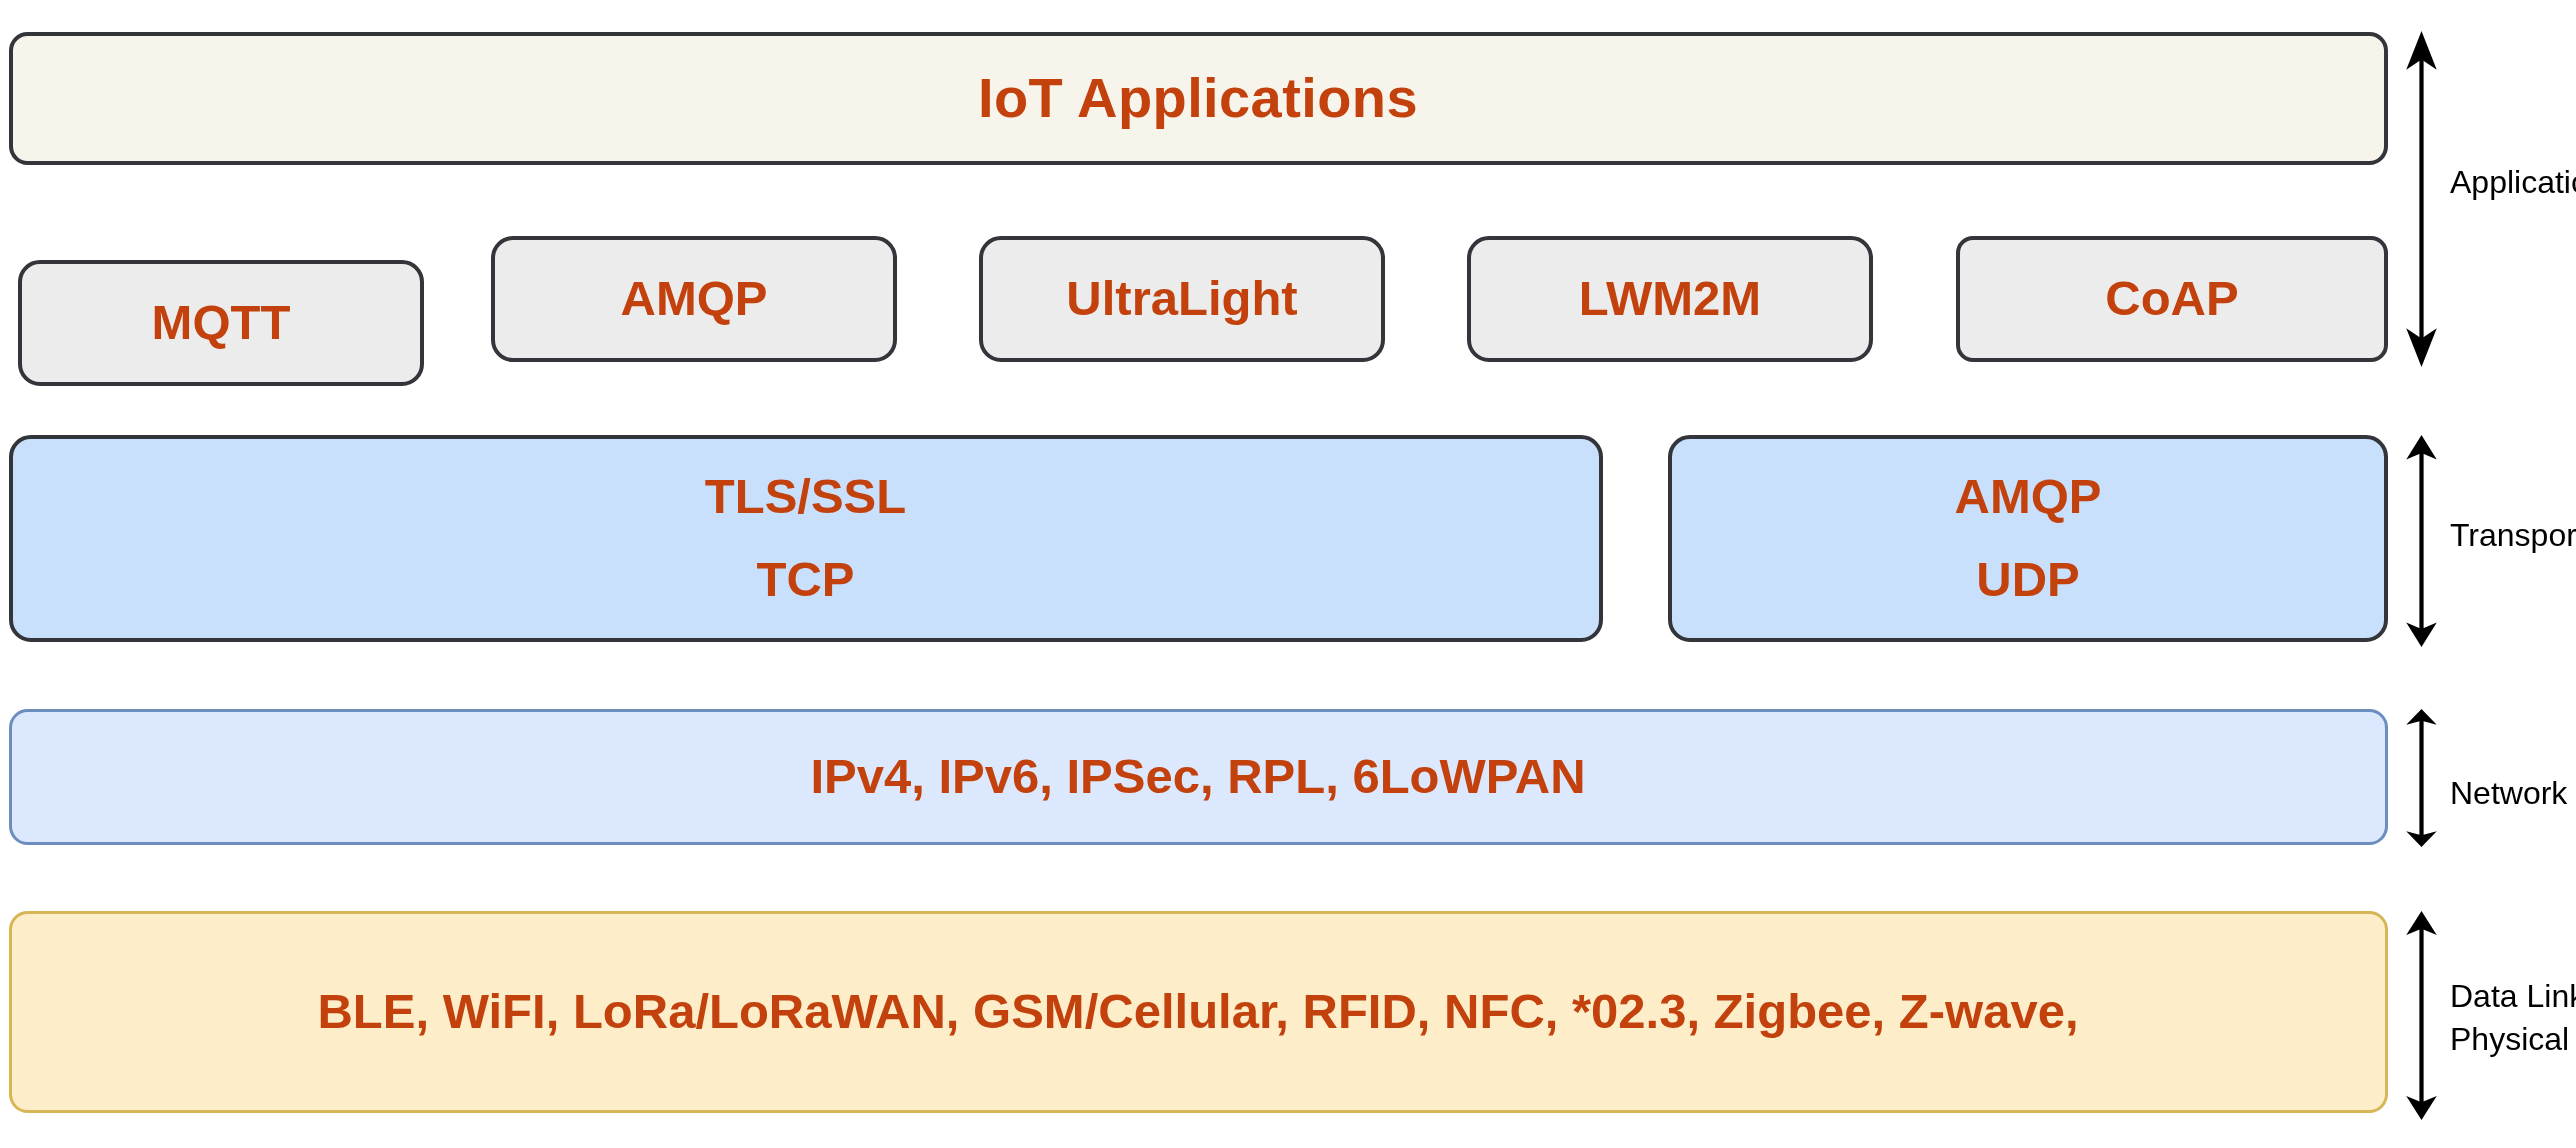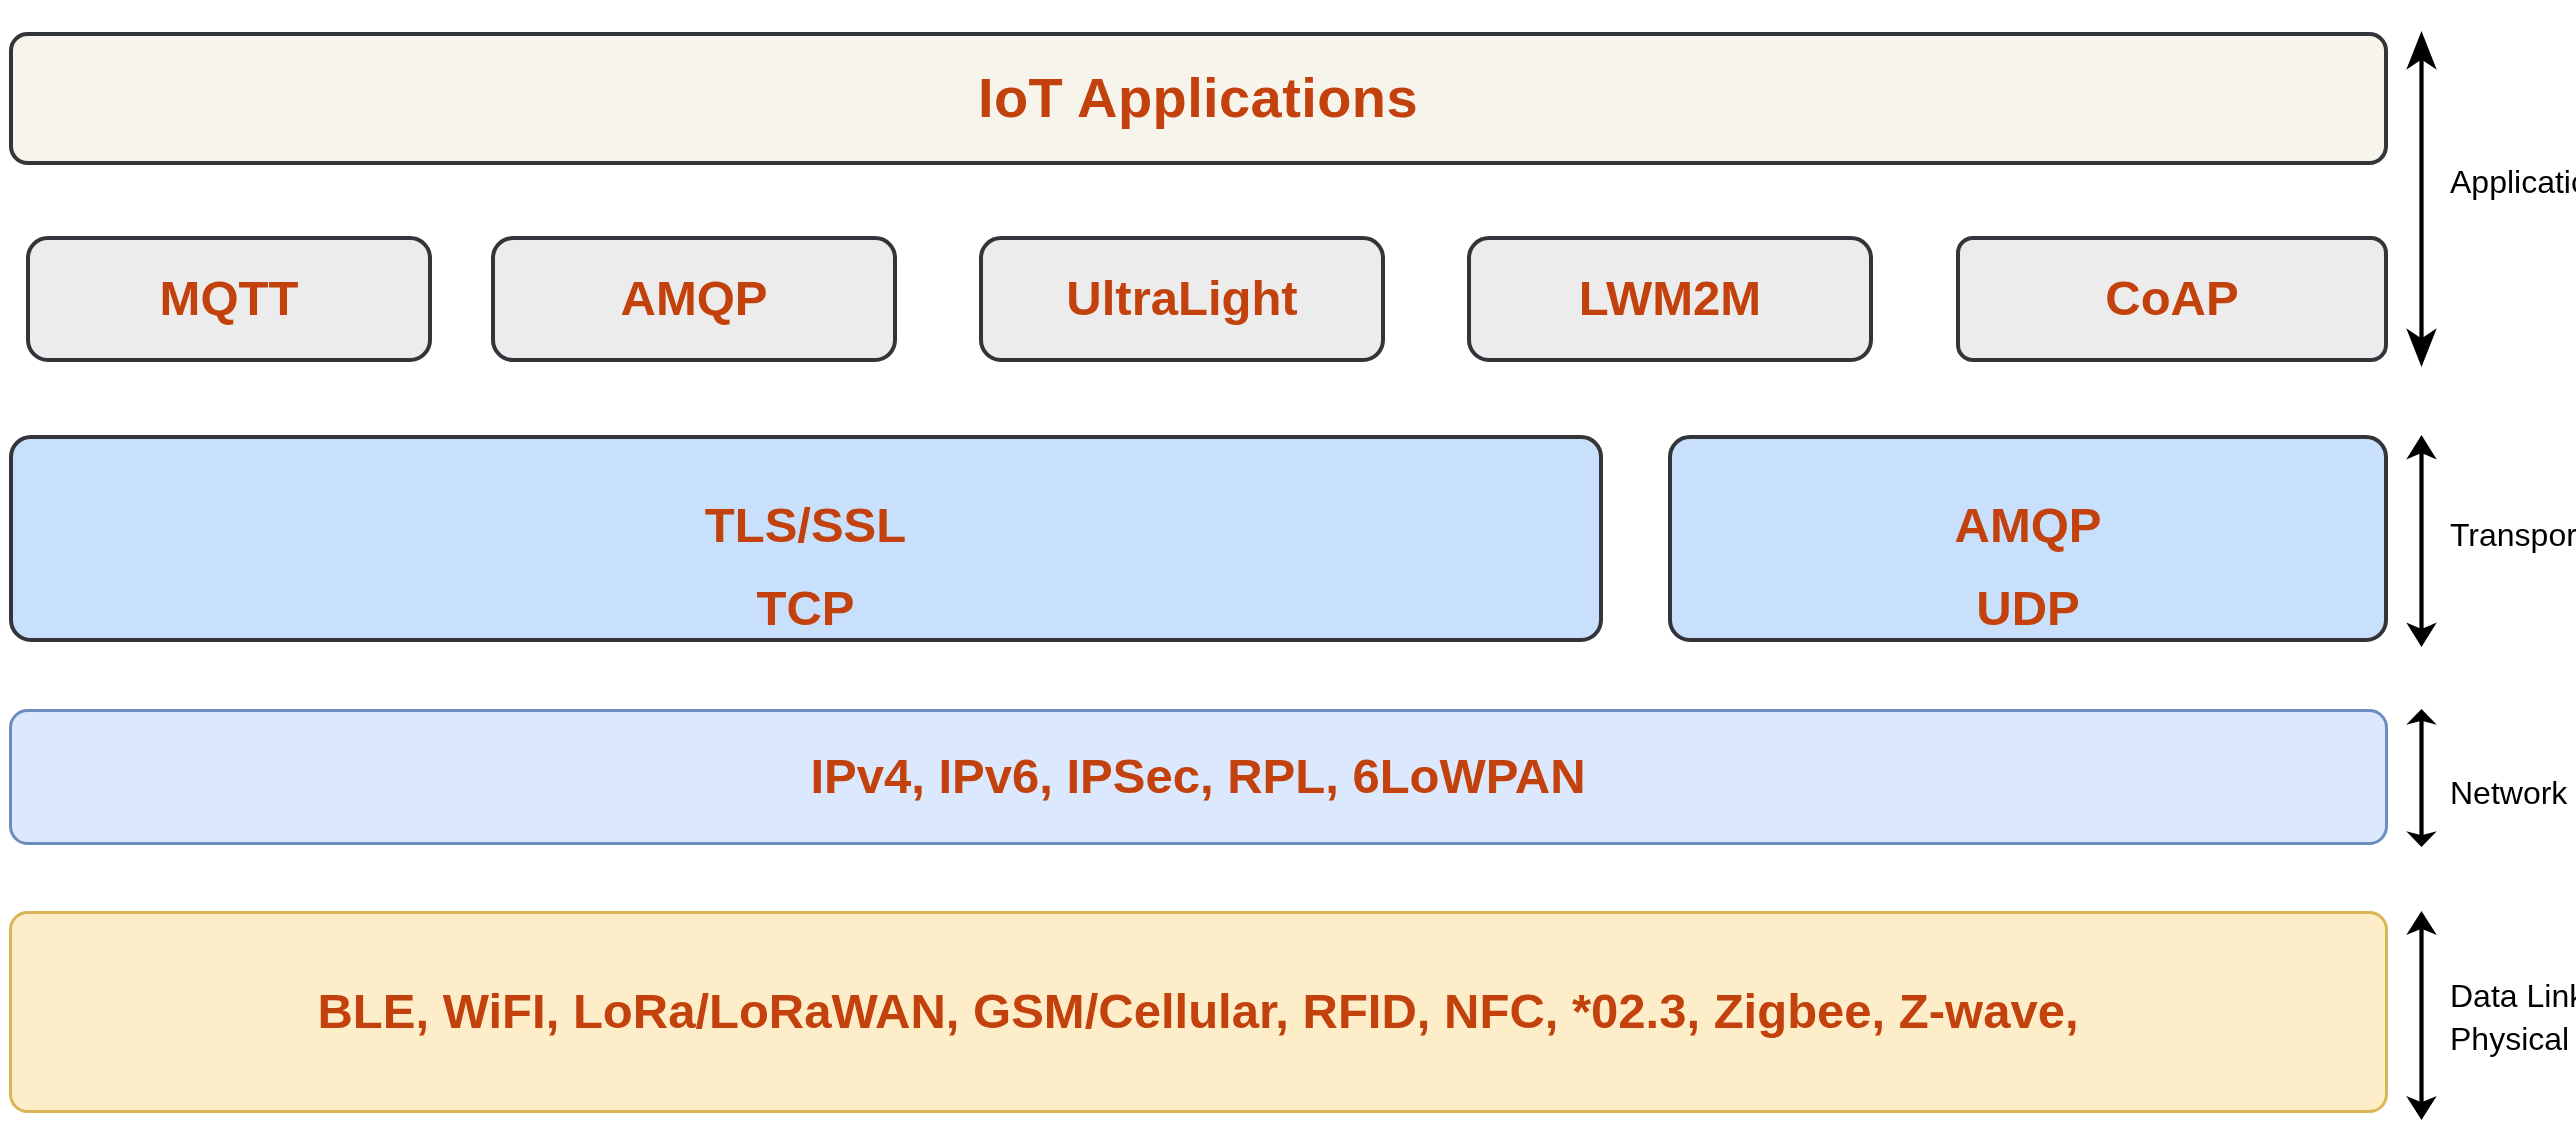--- a/index.html
+++ b/index.html
@@ -50,35 +50,34 @@
 
   
   .proto-box {
     top: 236px;
     height: 126px;
     background: #ececec;
     border: 4.2px solid #33353a;
     border-radius: 22px;
     font-size: 49px;
   }
-  .proto-1 { left: 26px;   width: 406px; }
+  .proto-1 { left: 18px;   width: 406px; margin-top: 24px; }
   .proto-2 { left: 491px;  width: 406px; }
   .proto-3 { left: 979px; width: 406px; }
   .proto-4 { left: 1467px; width: 406px; }
   .proto-5 { left: 1956px; width: 432px; border-radius: 17px; }
 
   
   .transport-box {
     top: 435px;
     height: 207px;
     background: #c9e0fd;
     border: 4.2px solid #33353a;
     border-radius: 22px;
     font-size: 49px;
-    justify-content: flex-end;
   }
   .transport-1 { left: 8.5px;   width: 1594px; }
   .transport-2 { left: 1668px; width: 720px;  }
   .transport-box .line { display: block; }
   .transport-box .line + .line { margin-top: 25.5px; }
 
   
   .network-box {
     left: 8.5px;
     top: 709px;

